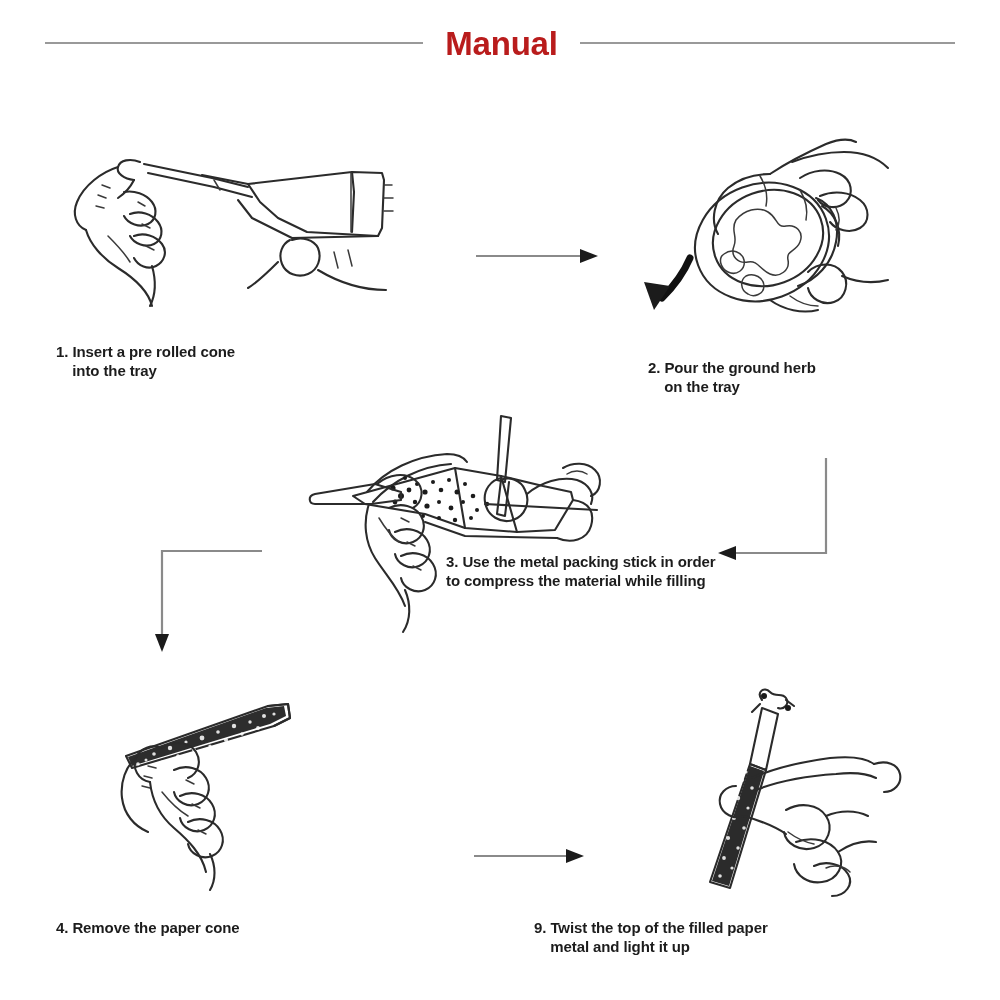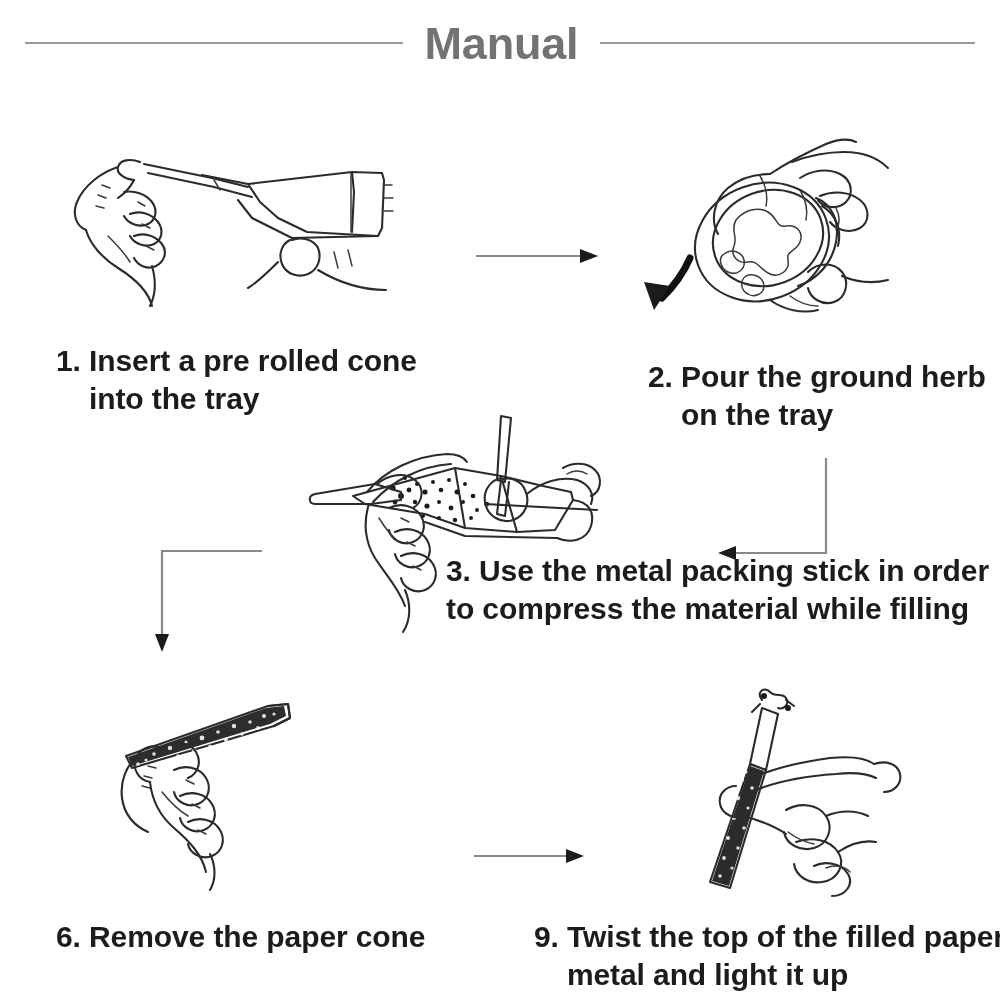--- a/index.html
+++ b/index.html
@@ -28,30 +28,30 @@
     justify-content: center;
   }
   .rule {
     height: 2px;
     background: #999999;
     flex: 0 0 auto;
   }
   .rule-left  { width: 378px; margin-right: 22px; }
   .rule-right { width: 375px; margin-left: 22px; }
   .title {
-    font-size: 45px;
+    font-size: 33px;
     font-weight: bold;
     letter-spacing: -0.2px;
-    color: #737373;
+    color: #b91c1c;
     white-space: nowrap;
     line-height: 1;
   }
   .caption {
     position: absolute;
-    font-size: 30px;
+    font-size: 15px;
     font-weight: bold;
     line-height: 1.27;
     color: #1c1c1c;
     white-space: pre;
     letter-spacing: -0.1px;
   }
   .art {
     position: absolute;
   }
   .art svg { display: block; overflow: visible; }
@@ -296,21 +296,21 @@
 
     <path class="ln" d="M70 130 C82 124 96 128 102 138 C108 148 104 160 94 164 C84 168 72 162 70 152"></path>
     <path class="ln-thin" d="M68 88 L76 92 M74 112 L82 116 M80 138 L88 142"></path>
     <path class="ln-thin" d="M30 74 L38 76 M26 84 L34 86 M24 94 L32 96"></path>
 
     <path class="ln" d="M32 90 C34 108 42 124 56 136 C70 148 84 162 88 180"></path>
     <path class="ln" d="M92 162 C98 174 98 188 92 198"></path>
     <path class="ln-thin" d="M44 100 C52 110 60 118 70 124"></path>
   </svg>
 </div>
-<div class="caption" style="left:56px; top:918px;"><span>6. Remove the paper cone</span></div>
+<div class="caption" style="left:56px; top:918px;"><span>4. Remove the paper cone</span></div>
 
 <div class="connector" style="left:468px; top:842px;">
   <svg width="125" height="28" viewBox="0 0 125 28" aria-hidden="true">
     <line class="arw" x1="6" y1="14" x2="100" y2="14"></line>
     <polygon class="arw-head" points="98,7 116,14 98,21"></polygon>
   </svg>
 </div>
 
 <div class="art" style="left:700px; top:682px;">
   <svg width="230" height="215" viewBox="0 0 230 215" aria-hidden="true">

